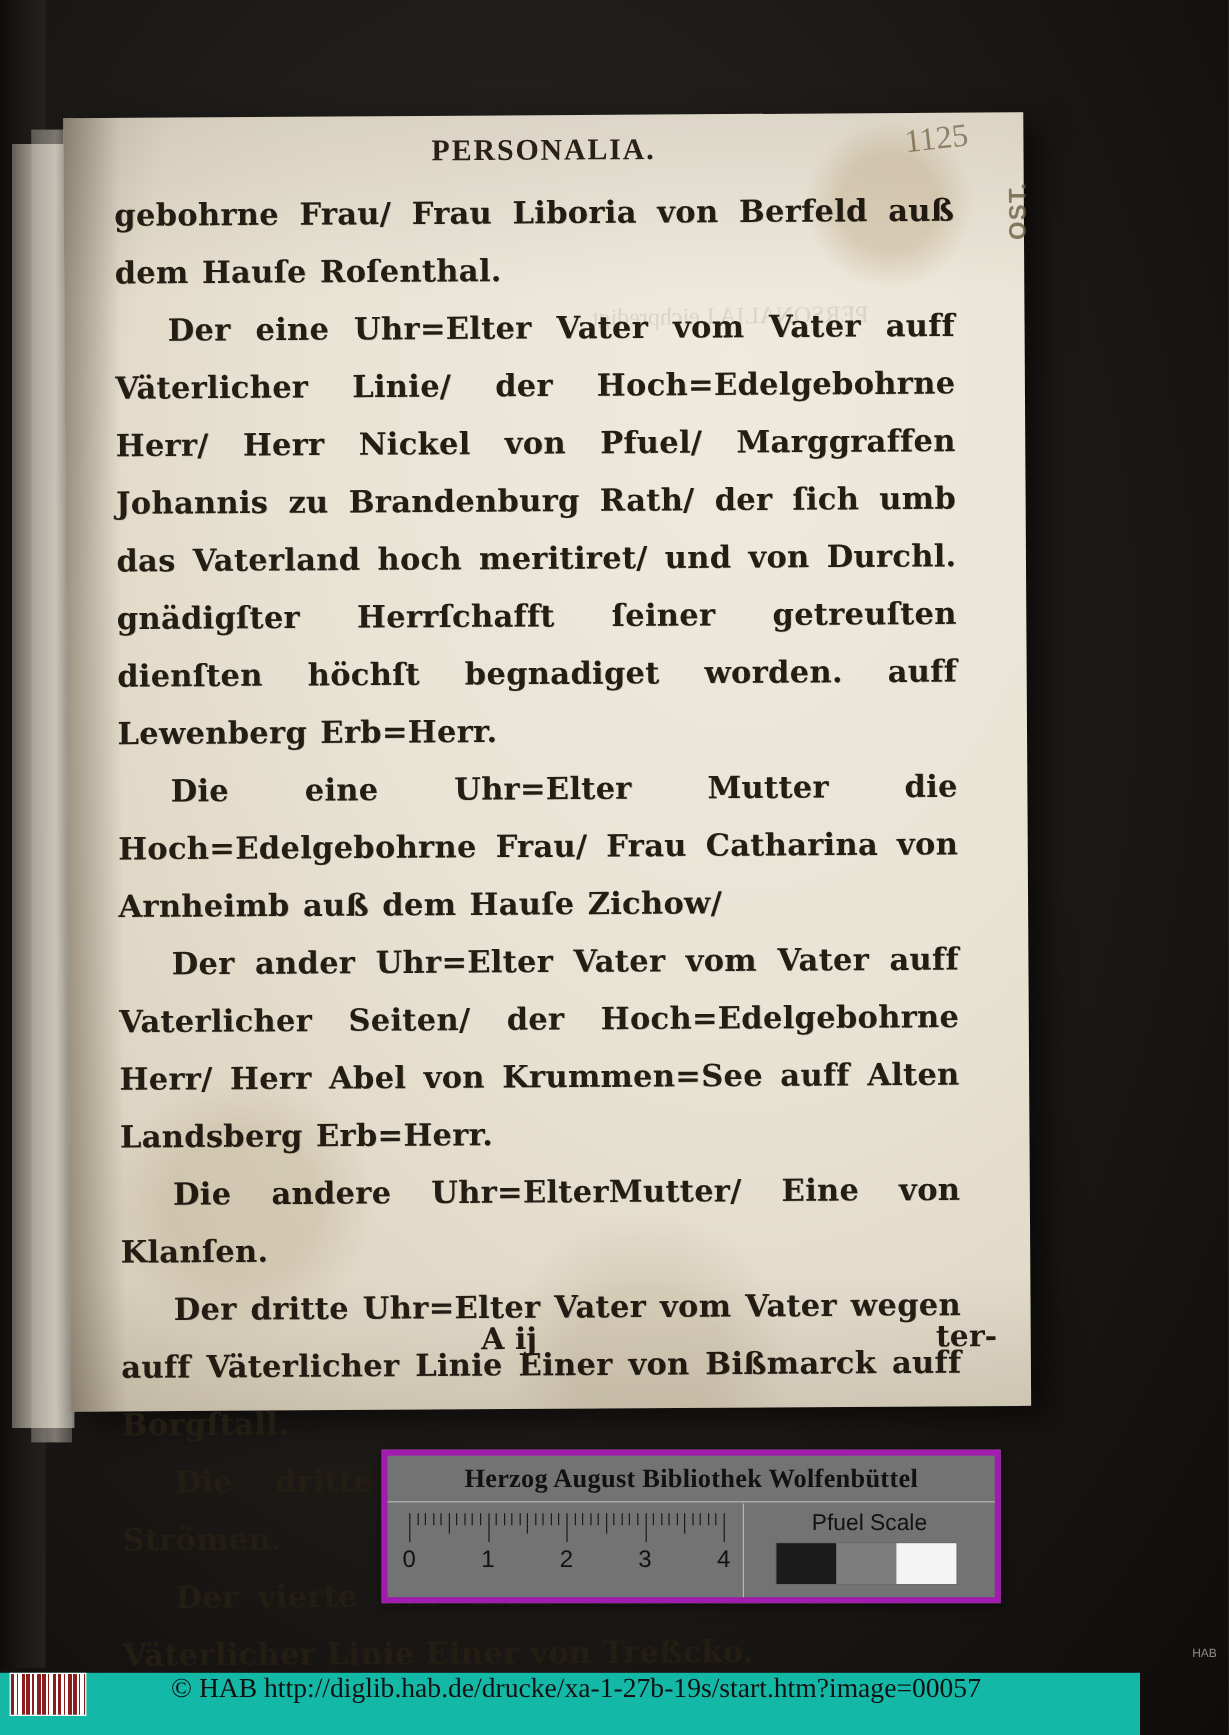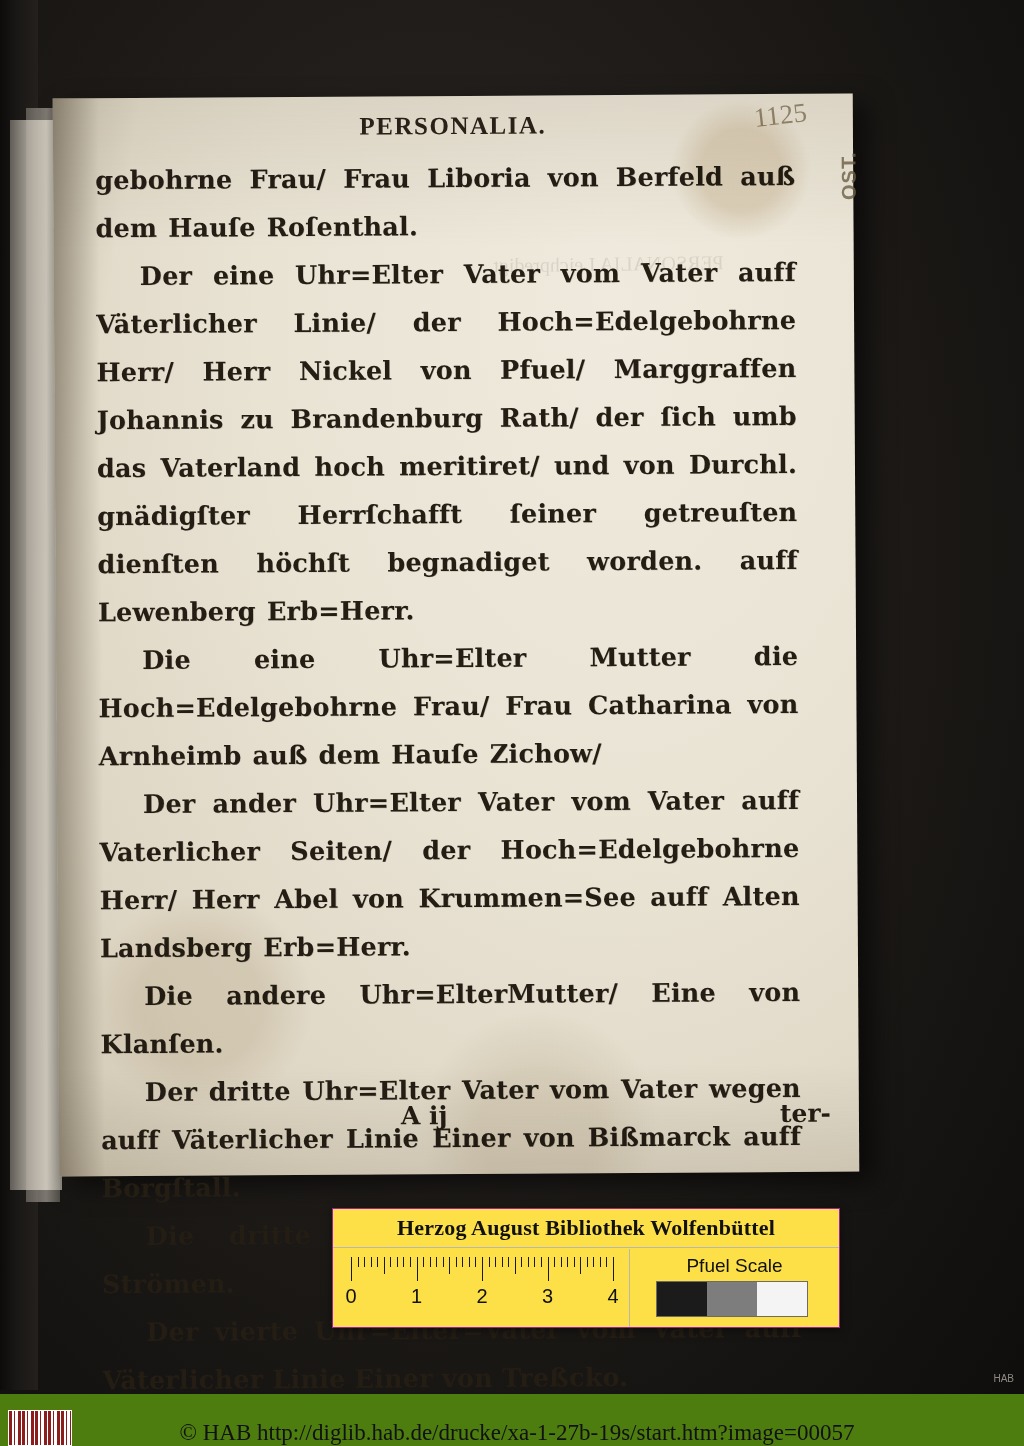--- a/index.html
+++ b/index.html
@@ -187,26 +187,26 @@
     font-weight: 700;
     font-size: 25px;
     color: #241d14;
   }
   .sig { margin-left: 300px; }
   .catch { }
 
   
   #colorcard {
     position: absolute;
-    left: 332px;
+    left: 318px;
     top: 1208px;
     width: 506px;
     height: 118px;
-    background: #fde047;
-    border: 1px solid #a21caf;
+    background: #737373;
+    border: 5px solid #a21caf;
     box-shadow: 0 2px 8px rgba(0,0,0,.5);
   }
   .card-title {
     text-align: center;
     font-family: "Liberation Serif", serif;
     font-weight: 700;
     font-size: 22px;
     color: #111;
     padding-top: 6px;
     letter-spacing: .2px;
@@ -277,25 +277,25 @@
     height: 34px;
     border: 1px solid #6d6b66;
   }
   .gs-patches div { flex: 1; }
 
   
   #creditbar {
     position: absolute;
     left: 0;
     bottom: 0;
-    width: 1024px;
+    width: 950px;
     height: 52px;
-    background: #4d7c0f;
+    background: #14b8a6;
     display: flex;
-    align-items: flex-end;
+    align-items: flex-start;
   }
   .barcode {
     width: 62px;
     height: 34px;
     margin-left: 8px;
     background:
       repeating-linear-gradient(90deg,
         #8b1d1d 0 3px, #ffffff 3px 5px, #8b1d1d 5px 6px, #ffffff 6px 9px,
         #8b1d1d 9px 12px, #ffffff 12px 13px);
     border: 1px solid #ffffff;

